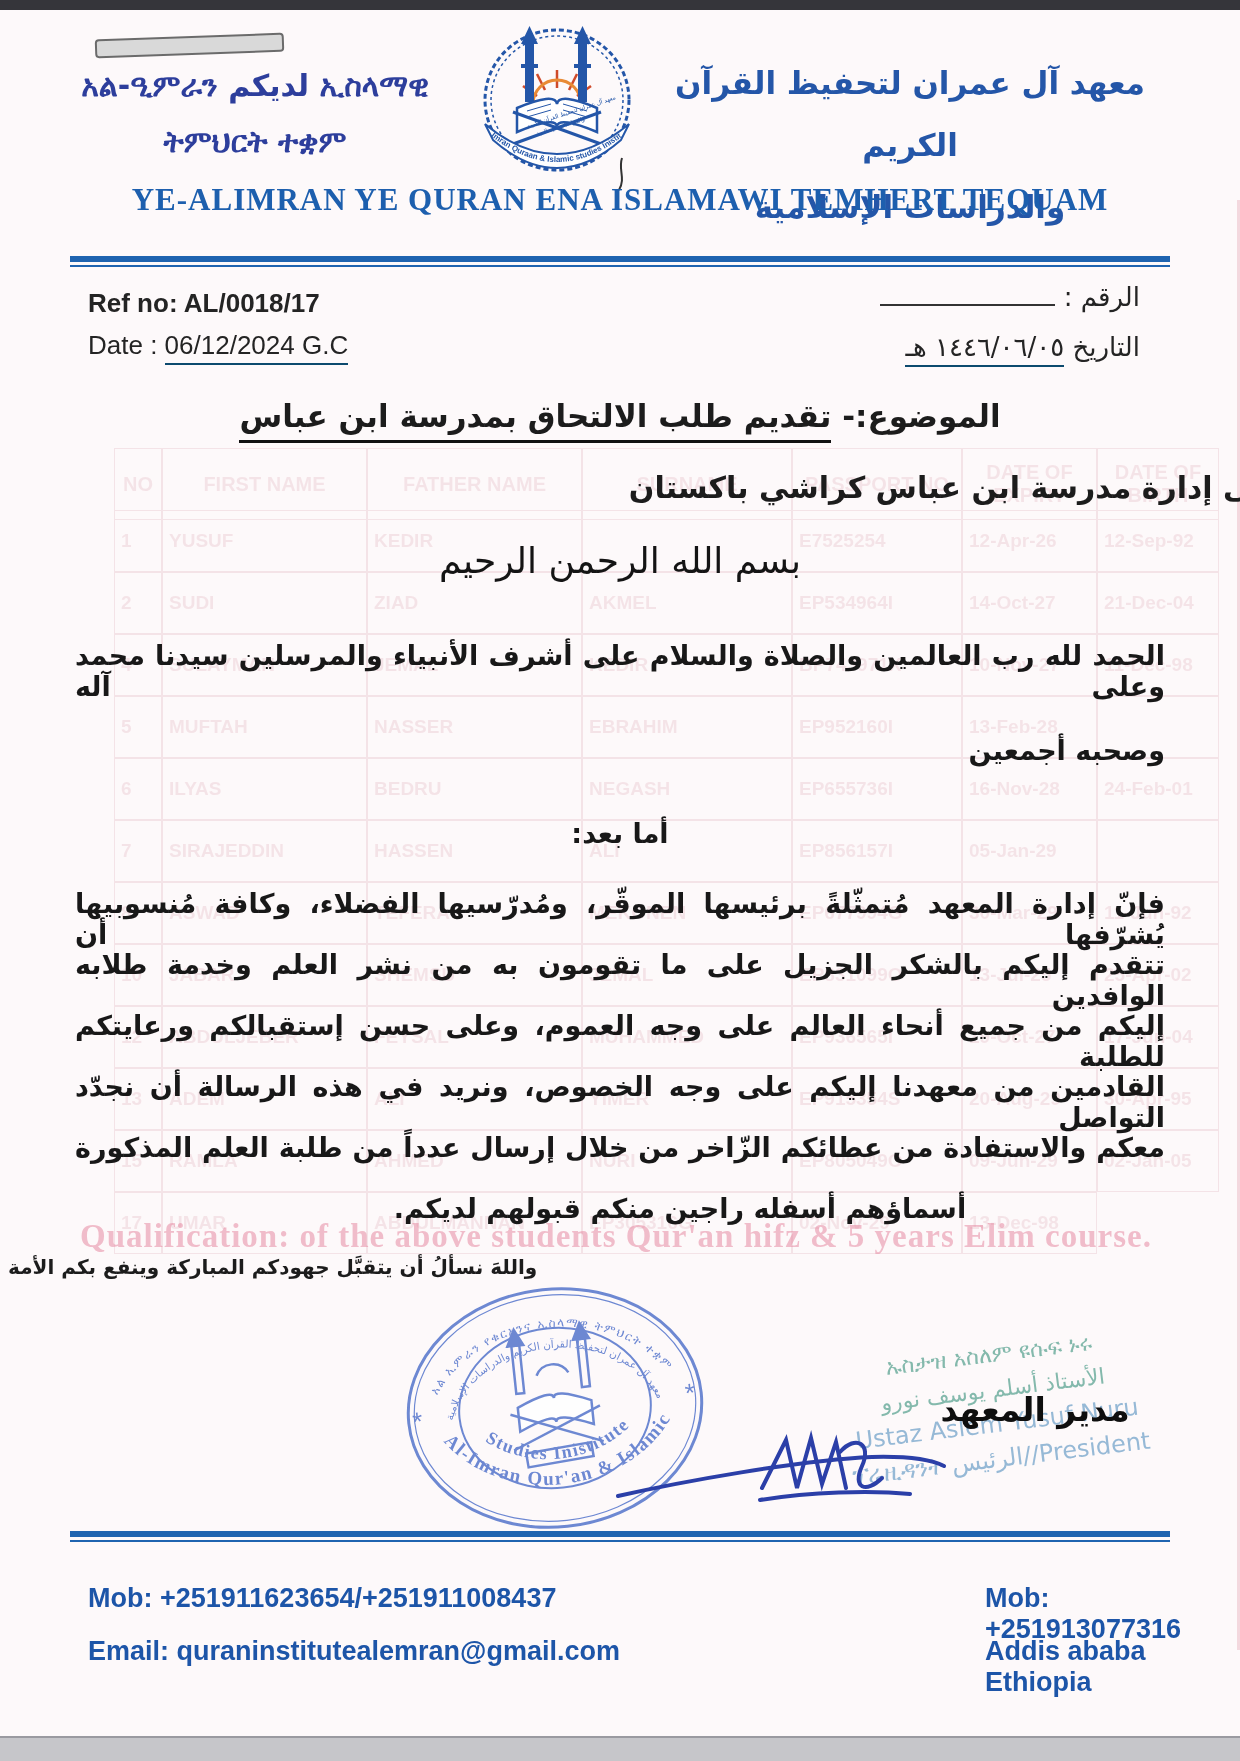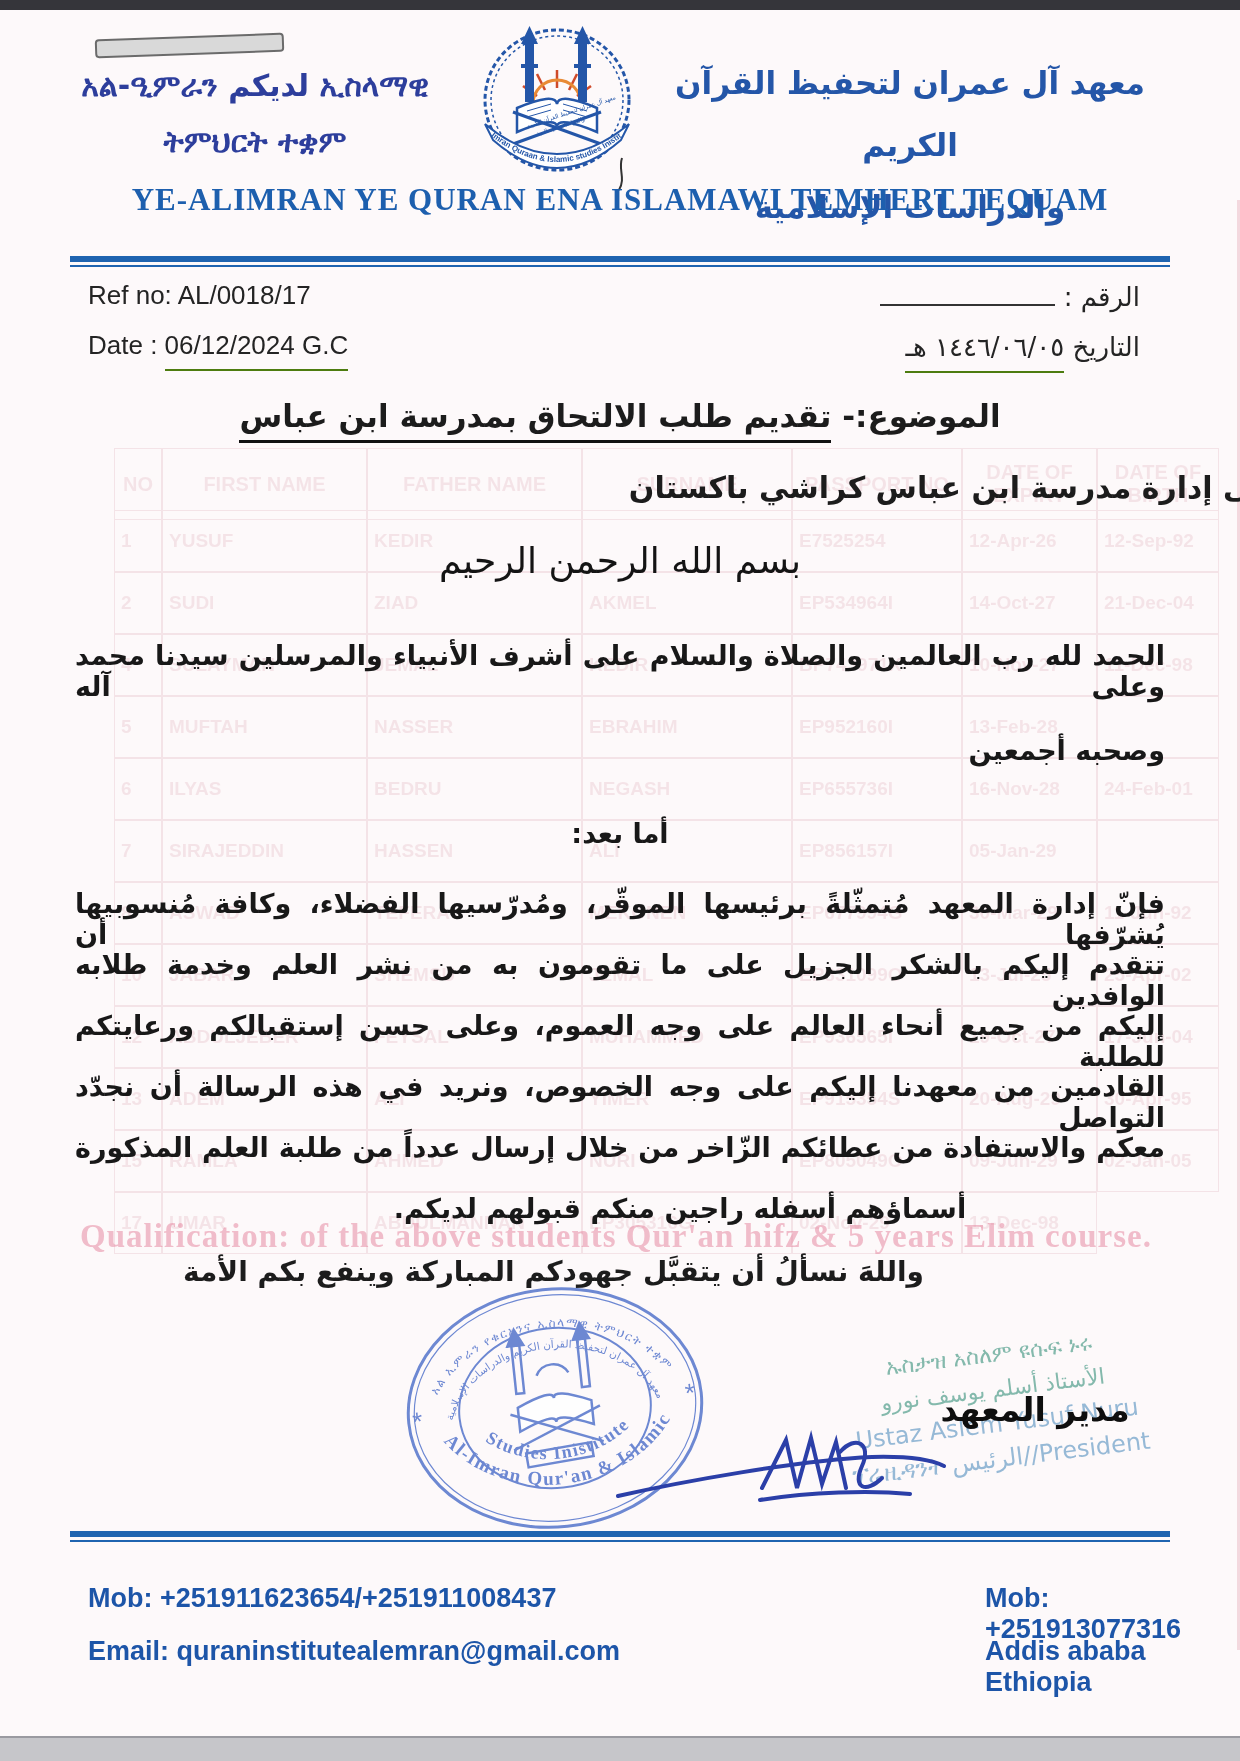--- a/index.html
+++ b/index.html
@@ -17,31 +17,31 @@
   
   .amh{left:60px;top:58px;width:390px;text-align:center;font-weight:bold;font-size:30px;line-height:56px;}
   .arh{left:630px;top:52px;width:560px;text-align:center;font-weight:bold;font-size:31px;line-height:62px;}
   .title{left:40px;top:182px;width:1160px;text-align:center;font-family:"Liberation Serif",serif;
          font-weight:bold;font-size:31px;letter-spacing:1px;}
   .rule{left:70px;width:1100px;}
   .rule .thick{height:6px;background:#1f64b0;}
   .rule .thin{height:2px;background:#1f64b0;margin-top:3px;}
   
   .ref{font-size:26px;color:#242424;}
-  .u{border-bottom:2px solid #4d7c0f;padding-bottom:9px;}
+  .u{border-bottom:2px solid #0c4a6e;padding-bottom:3px;}
   .blankline{display:inline-block;width:175px;border-bottom:2px solid #333;height:22px;vertical-align:baseline;}
   
   .subject{left:0;top:398px;width:1240px;text-align:center;font-weight:bold;font-size:31px;}
   .subject .u2{border-bottom:3px solid #111;padding-bottom:6px;}
   .addressee{left:75px;top:470px;width:1000px;text-align:right;font-weight:bold;font-size:30px;}
   .bismillah{left:0;top:540px;width:1240px;text-align:center;font-size:36px;color:#141414;}
   .bodywrap{left:75px;top:640px;width:1090px;}
   .bl{position:absolute;left:0;right:0;font-weight:bold;font-size:27px;color:#181818;}
   .just{text-align:justify;text-align-last:justify;}
-  .dua{left:16px;top:1255px;width:1075px;text-align:center;font-weight:bold;font-size:28px;z-index:2;}
+  .dua{left:8px;top:1255px;width:1075px;text-align:left;font-weight:bold;font-size:20px;z-index:2;}
   .qual{left:80px;top:1218px;width:1080px;font-family:"Liberation Serif",serif;font-weight:bold;
         font-size:33px;color:#e78ba3;opacity:.55;letter-spacing:1px;z-index:1;}
   
   .bt{left:70px;top:448px;width:1105px;display:grid;opacity:.15;color:#c76e82;z-index:0;
       grid-template-columns:48px 205px 215px 210px 170px 135px 122px;
       grid-auto-rows:62px;font-weight:bold;font-size:19px;margin-left:44px;}
   .bt-cell{border:1px solid #c76e82;display:flex;align-items:center;padding:2px 6px;overflow:hidden;}
   .bt-head{height:66px;justify-content:center;text-align:center;font-size:20px;}
   
   .stamp{left:400px;top:1282px;z-index:3;}
@@ -221,21 +221,21 @@
     <div>والدراسات الإسلامية</div>
   </div>
 
   <div class="abs title" style="color:#1d5fae;">YE-ALIMRAN YE QURAN ENA ISLAMAWI TEMHERT TEQUAM</div>
 
   <div class="abs rule" style="top:256px;">
     <div class="thick"></div>
       <div class="thin"></div>
   </div>
 
-  <div class="abs ref" style="left:88px;top:280px;">
+  <div class="abs ref" style="left:88px;top:288px;font-weight:bold;">
     <span>Ref no:</span>
     <span>AL/0018/17</span>
   </div>
   <div class="abs ref" style="left:88px;top:330px;">
     <span>Date :</span>
     <span class="u">06/12/2024 G.C</span>
   </div>
 
   <div class="abs ref ar" style="right:100px;top:282px;">
     <span>الرقم :</span>

